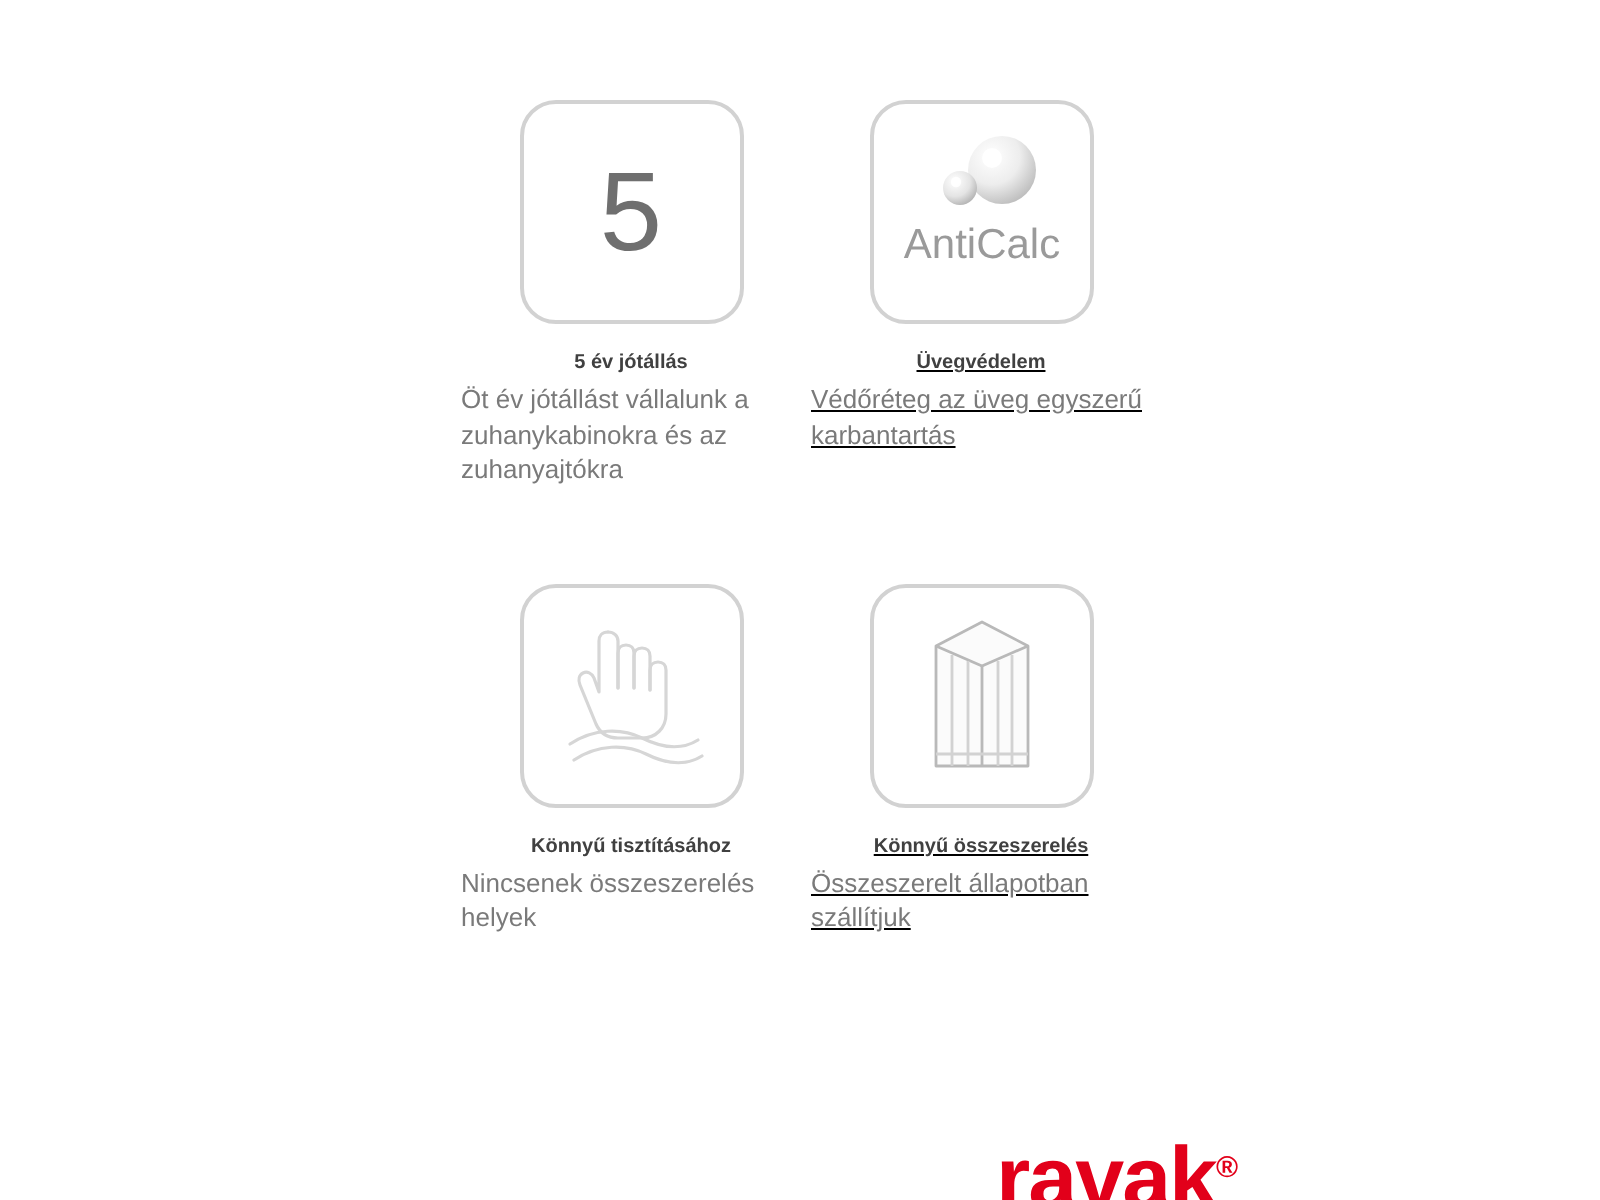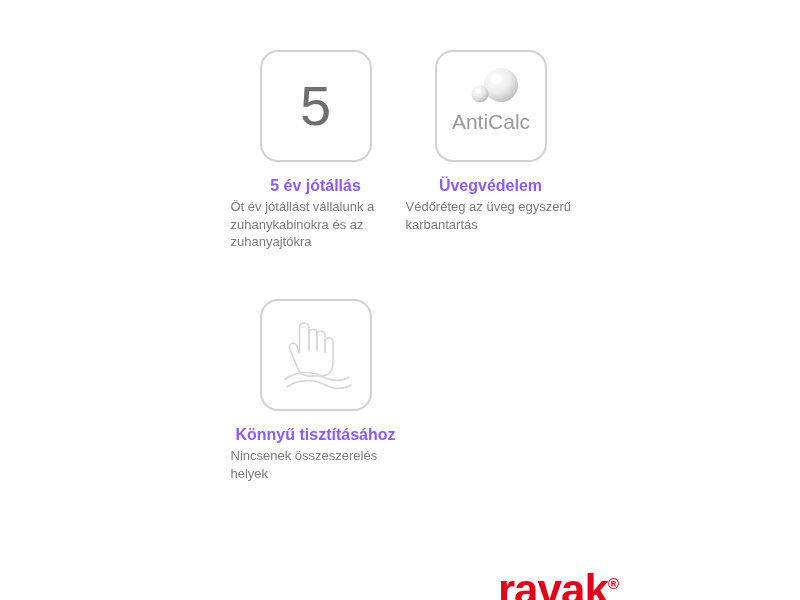--- a/index.html
+++ b/index.html
@@ -38,20 +38,21 @@
   }
 
   .feature {
     width: 175px;
     display: flex;
     flex-direction: column;
     align-items: center;
   }
   .feature + .feature {
     margin-left: 0;
+    text-decoration: underline;
   }
 
   .icon-box {
     width: 112px;
     height: 112px;
     border: 2px solid #d2d2d2;
     border-radius: 18px;
     box-sizing: border-box;
     display: flex;
     align-items: center;
@@ -62,23 +63,23 @@
   .icon-number {
     font-size: 56px;
     color: #6f6f6f;
     font-family: "Liberation Sans", sans-serif;
     line-height: 1;
     font-weight: 400;
   }
 
   .feature-title {
     margin-top: 14px;
-    font-size: 16px;
+    font-size: 10px;
     font-weight: bold;
-    color: #8b5cf6;
+    color: #404040;
     text-align: right;
     line-height: 1.2;
   }
 
   .feature-desc {
     margin-top: 3px;
     font-size: 13px;
     color: #7a7a7a;
     text-align: left;
     line-height: 1.35;
@@ -163,20 +164,39 @@
               <path d="M38 38 L38 14.5 C38 12 36 10 33 10"></path>
               <path d="M14 66 C26 58 40 58 50 63 C60 68 70 69 78 64"></path>
               <path d="M16 74 C28 66 42 66 52 71 C62 76 72 77 80 72"></path>
             </svg>
           </span>
         </div>
         <div class="feature-title">Könnyű tisztításához</div>
         <div class="feature-desc">Nincsenek összeszerelés helyek</div>
       </div>
 
+      <div class="feature">
+        <div class="icon-box">
+          <span>
+            <svg width="74" height="86" viewBox="0 0 74 86" fill="none" stroke="#b9b9b9" stroke-width="1.4" stroke-linejoin="round">
+              <path d="M14 18 L37 6 L60 18 L60 78 L14 78 Z" fill="#fbfbfb"></path>
+              <path d="M14 18 L37 28 L60 18"></path>
+              <path d="M37 28 L37 78"></path>
+              <path d="M22 22.5 L22 78" stroke="#d2d2d2"></path>
+              <path d="M30 25.5 L30 78" stroke="#d2d2d2"></path>
+              <path d="M45 25.5 L45 78" stroke="#d2d2d2"></path>
+              <path d="M52 22.5 L52 78" stroke="#d2d2d2"></path>
+              <path d="M14 72 L37 72" stroke="#d2d2d2"></path>
+              <path d="M37 72 L60 72" stroke="#d2d2d2"></path>
+            </svg>
+          </span>
+        </div>
+        <div class="feature-title">Könnyű összeszerelés</div>
+        <div class="feature-desc">Összeszerelt állapotban szállítjuk</div>
+      </div>
 
     </div>
 
   </div>
 
   <div class="brand">
     <span>ravak</span><span class="reg">®</span>
   </div>
 
 </div>

